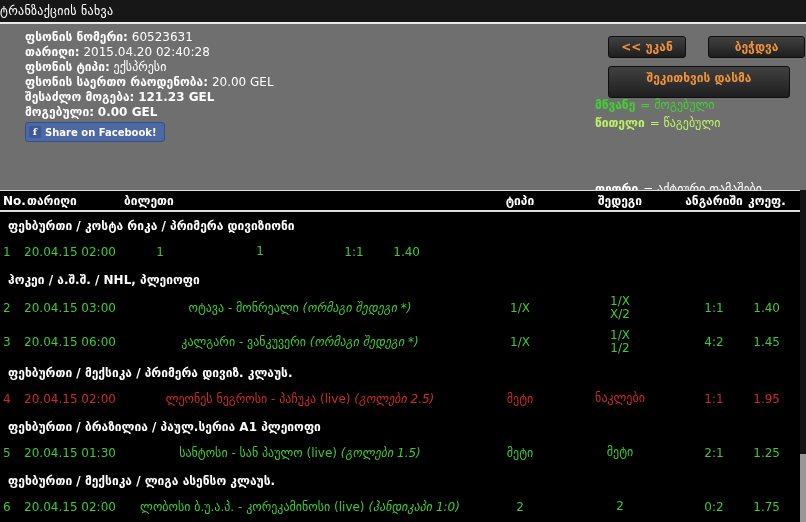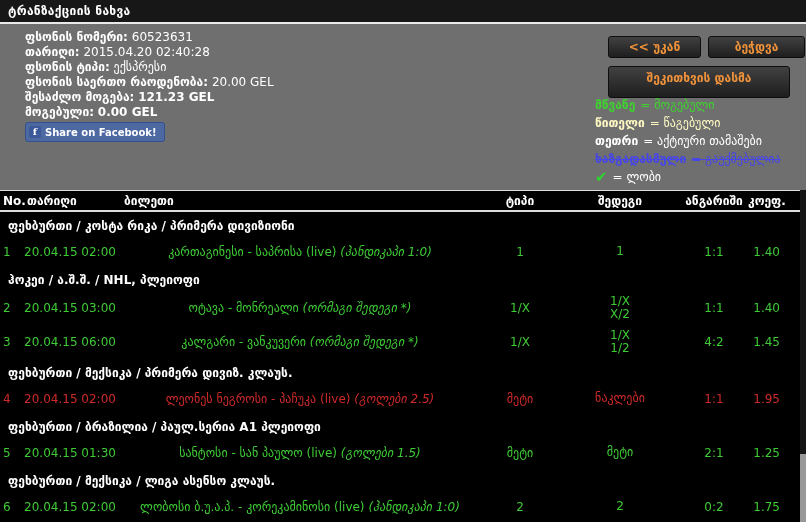--- a/index.html
+++ b/index.html
@@ -1,22 +1,22 @@
 <!DOCTYPE html>
 <html><head>
 <meta charset="utf-8">
 <style>
   html,body{margin:0;padding:0;background:#555;}
   .page{position:relative;width:806px;height:522px;background:#6f6f6f;
         font-family:"DejaVu Sans",sans-serif;overflow:hidden;}
 
   
   .titlebar{position:absolute;top:0;left:0;right:0;height:22px;background:#171717;
-            color:#fff;font-size:12px;font-weight:bold;line-height:22px;
-            padding-left:8px;box-sizing:border-box;letter-spacing:.3px;}
+            color:#fff;font-size:12px;font-weight:normal;line-height:22px;
+            box-sizing:border-box;letter-spacing:.3px;}
   .divider{position:absolute;top:22px;left:0;right:0;height:2px;background:#e9e9e9;}
 
   
   .info{position:absolute;left:25px;top:30px;color:#fff;font-size:12px;}
   .info-line{height:15px;line-height:15px;white-space:nowrap;}
   .info-line .lbl{font-weight:bold;text-align:center;}
   .info-line:nth-child(5) .val,.info-line:nth-child(6) .val{font-weight:bold;}
 
   
   .fb-btn{position:absolute;left:25px;top:122px;height:18px;display:flex;align-items:center;
@@ -24,21 +24,21 @@
           padding:0 7px 0 3px;color:#fff;font-size:10px;font-weight:bold;cursor:pointer;}
   .fb-icon{width:12px;height:12px;background:#3b5998;border-radius:2px;color:#fff;
            font-family:"DejaVu Serif",serif;font-size:10px;line-height:12px;
            text-align:center;font-weight:bold;}
 
   
   .btn{position:absolute;background:linear-gradient(#414141,#1e1e1e);
        border:1px solid #0e0e0e;border-radius:3px;color:#f0923a;font-weight:bold;
        font-size:12px;text-align:center;box-sizing:border-box;cursor:pointer;
        font-family:"DejaVu Sans",sans-serif;}
-  #btn-back{left:608px;top:36px;width:93px;height:22px;line-height:20px;}
+  #btn-back{left:608px;top:36px;width:78px;height:22px;line-height:20px;}
   #btn-print{left:702px;top:36px;width:97px;height:22px;line-height:20px;margin-left:6px;}
   #btn-ask{left:608px;top:66px;width:182px;height:32px;line-height:22px;}
 
   
   .legend{position:absolute;left:595px;top:96px;font-size:12px;}
   .legend-item{height:18px;line-height:18px;display:flex;gap:5px;align-items:center;white-space:nowrap;}
   .legend-item.strike{text-decoration:line-through;}
   .legend-term{font-weight:bold;}
   .check{font-size:15px;font-weight:bold;line-height:15px;}
 
@@ -93,25 +93,25 @@
 
   <div class="btn" id="btn-back">&lt;&lt; უკან</div>
   <div class="btn" id="btn-print">ბეჭდვა</div>
   <div class="btn" id="btn-ask">შეკითხვის დასმა</div>
 
   <div class="legend" id="legend">
       <div class="legend-item" style="color: rgb(62, 211, 46);">
         <span class="legend-term">მწვანე</span>
         <span class="legend-rest">= მოგებული</span>
       </div>
-      <div class="legend-item" style="color: #fef9c3;">
+      <div class="legend-item" style="color: #bef264;">
         <span class="legend-term">წითელი</span>
         <span class="legend-rest">= წაგებული</span>
       </div>
-      <div class="legend-item" style="color: rgb(255, 255, 255);">
+      <div class="legend-item" style="color: rgb(255, 255, 255); margin-top: 48px;">
         <span class="legend-term">თეთრი</span>
         <span class="legend-rest">= აქტიური თამაშები</span>
       </div>
       <div class="legend-item strike" style="color: rgb(70, 70, 232);">
         <span class="legend-term">ხაზგადასმული</span>
         <span class="legend-rest">= გაუქმებულია</span>
       </div>
       <div class="legend-item" style="color: rgb(255, 255, 255);">
         <span class="check" style="color: rgb(46, 211, 46);">✔</span>
         <span class="legend-rest">= ლობი</span>
@@ -126,21 +126,20 @@
       <div class="c c-type">ტიპი</div>
       <div class="c c-result">შედეგი</div>
       <div class="c c-score">ანგარიში</div>
       <div class="c c-coef">კოეფ.</div>
     </div>
     <div id="table-body">
         <div class="grow">ფეხბურთი / კოსტა რიკა / პრიმერა დივიზიონი</div>
         <div class="brow" style="color: rgb(62, 203, 53);">
           <div class="c c-no">1</div>
           <div class="c c-date">20.04.15 02:00</div>
-          <div class="c c-ticket"><span class="match">კართაგინესი - საპრისა (live) </span><span class="note">(ჰანდიკაპი 1:0)</span></div>
           <div class="c c-type">1</div>
           <div class="c c-result">1</div>
           <div class="c c-score">1:1</div>
           <div class="c c-coef">1.40</div>
         </div>
         <div class="grow">ჰოკეი / ა.შ.შ. / NHL, პლეიოფი</div>
         <div class="brow two" style="color: rgb(62, 203, 53);">
           <div class="c c-no">2</div>
           <div class="c c-date">20.04.15 03:00</div>
           <div class="c c-ticket"><span class="match">ოტავა - მონრეალი </span><span class="note">(ორმაგი შედეგი *)</span></div>

